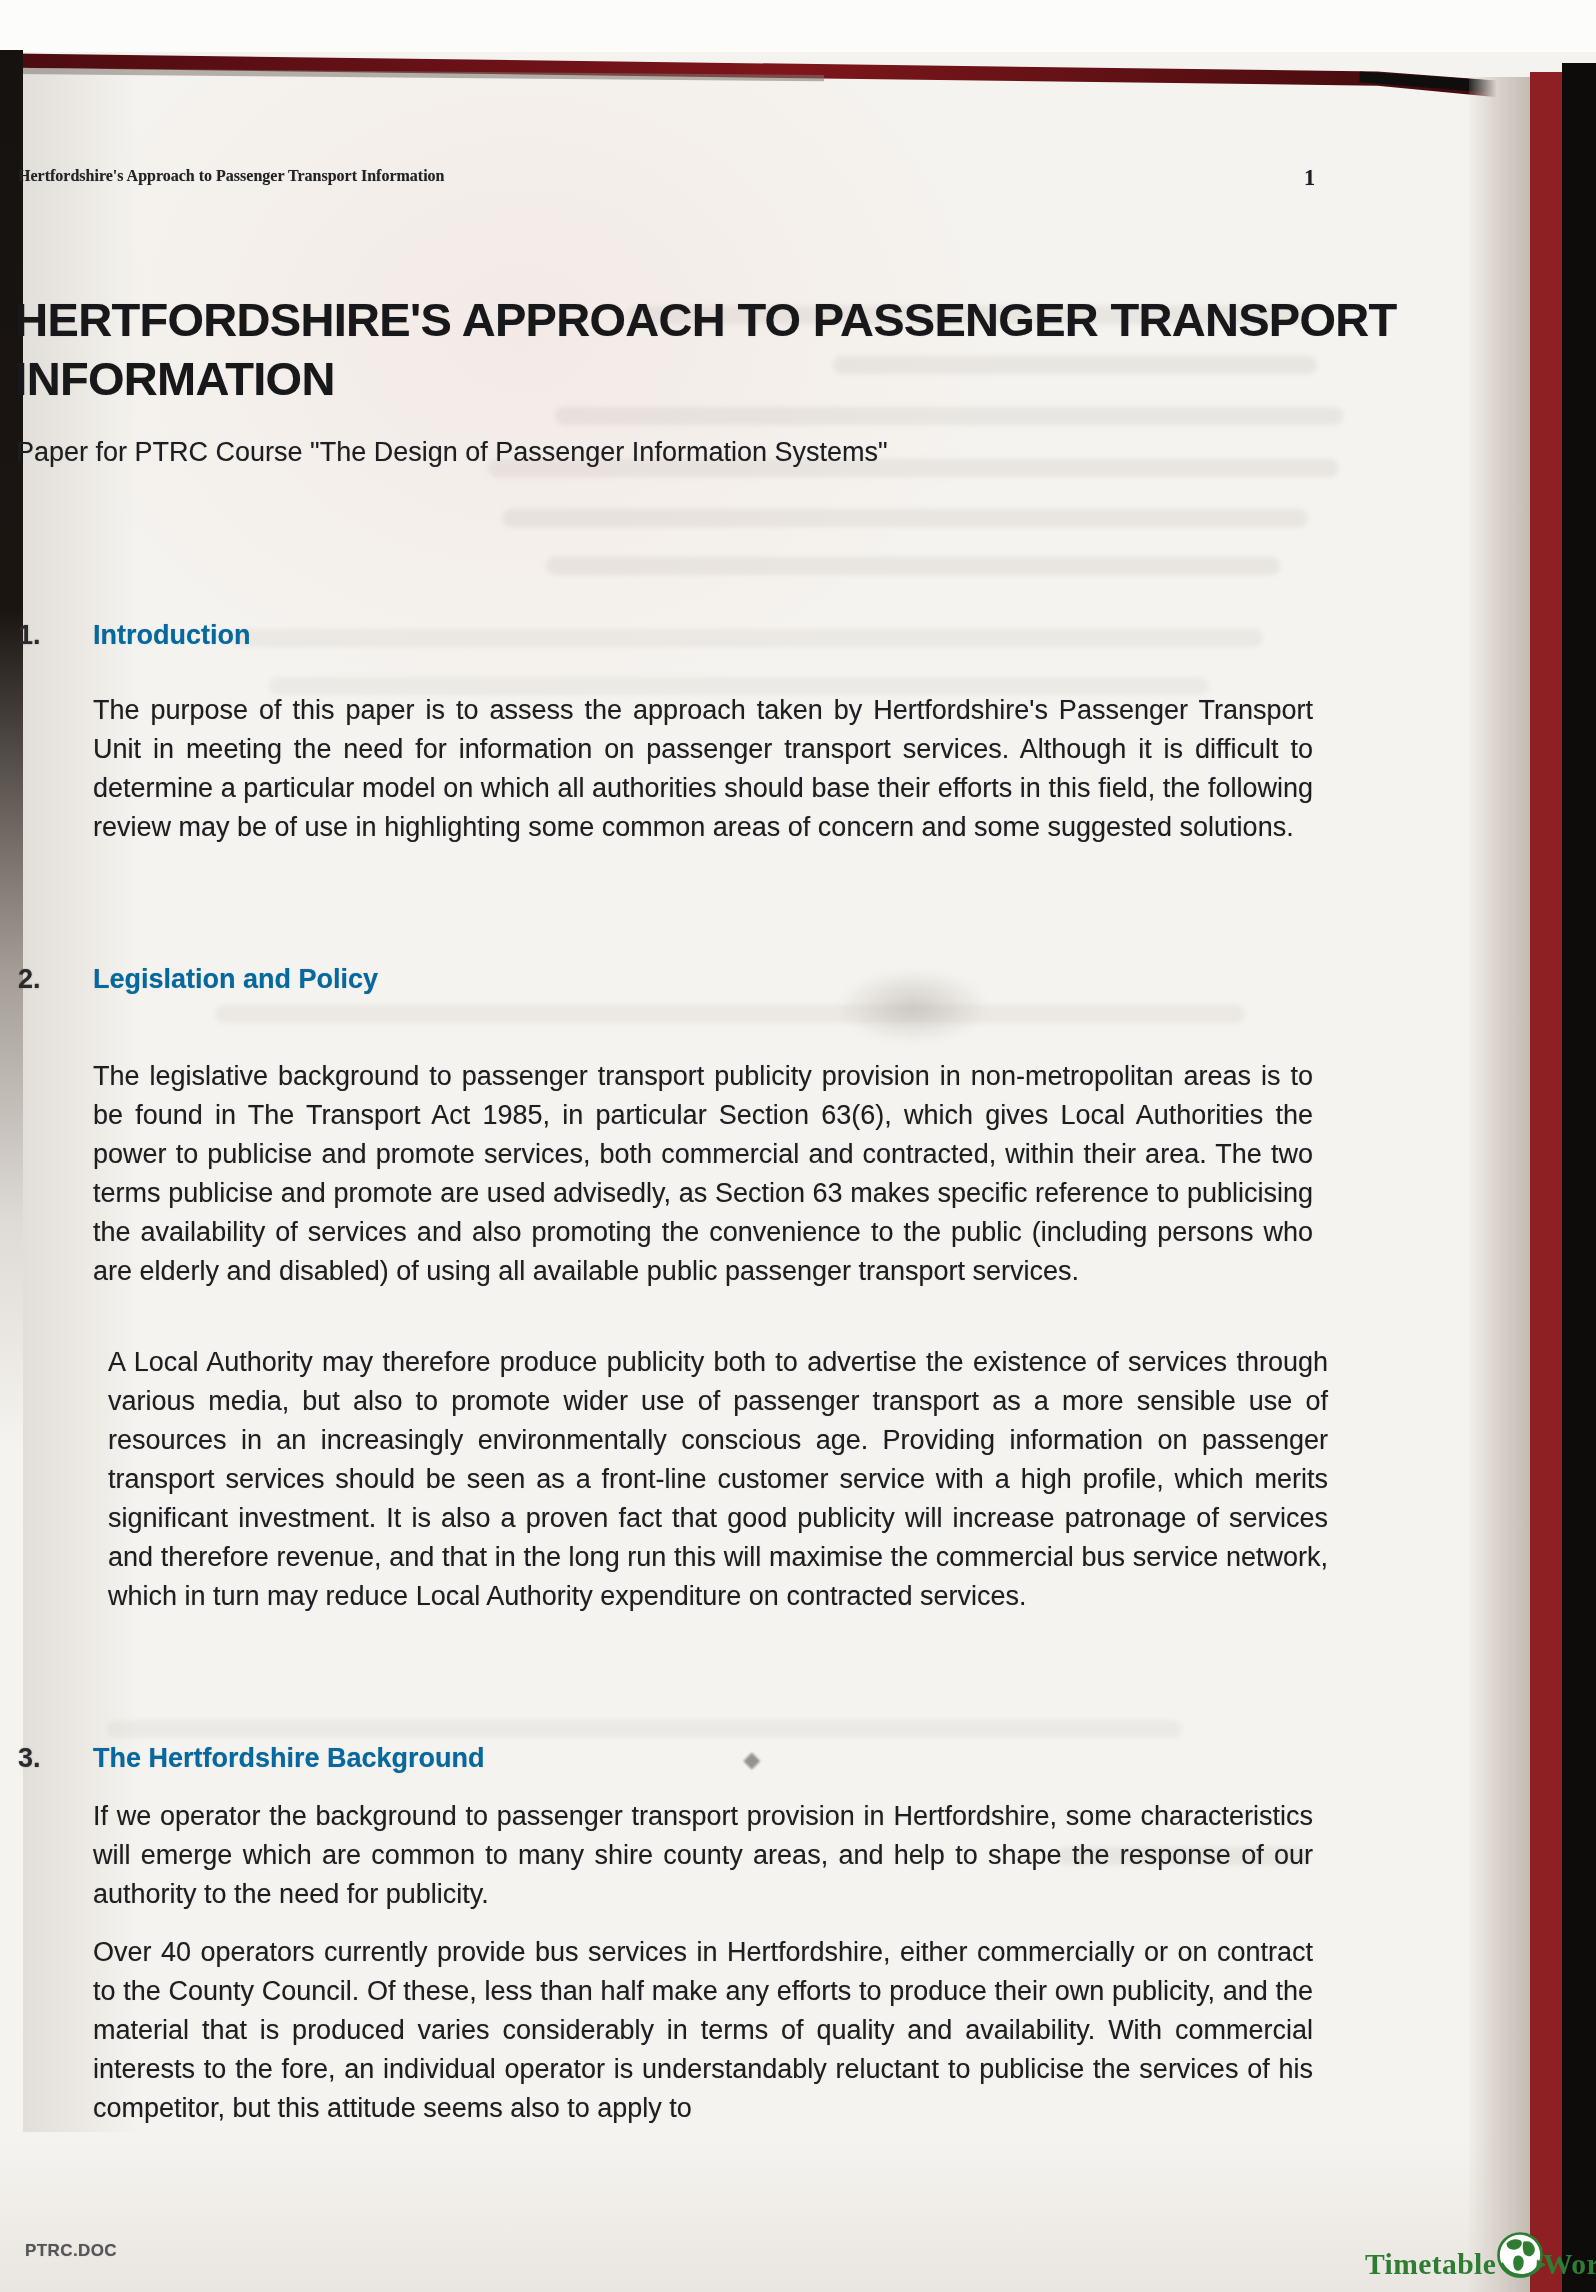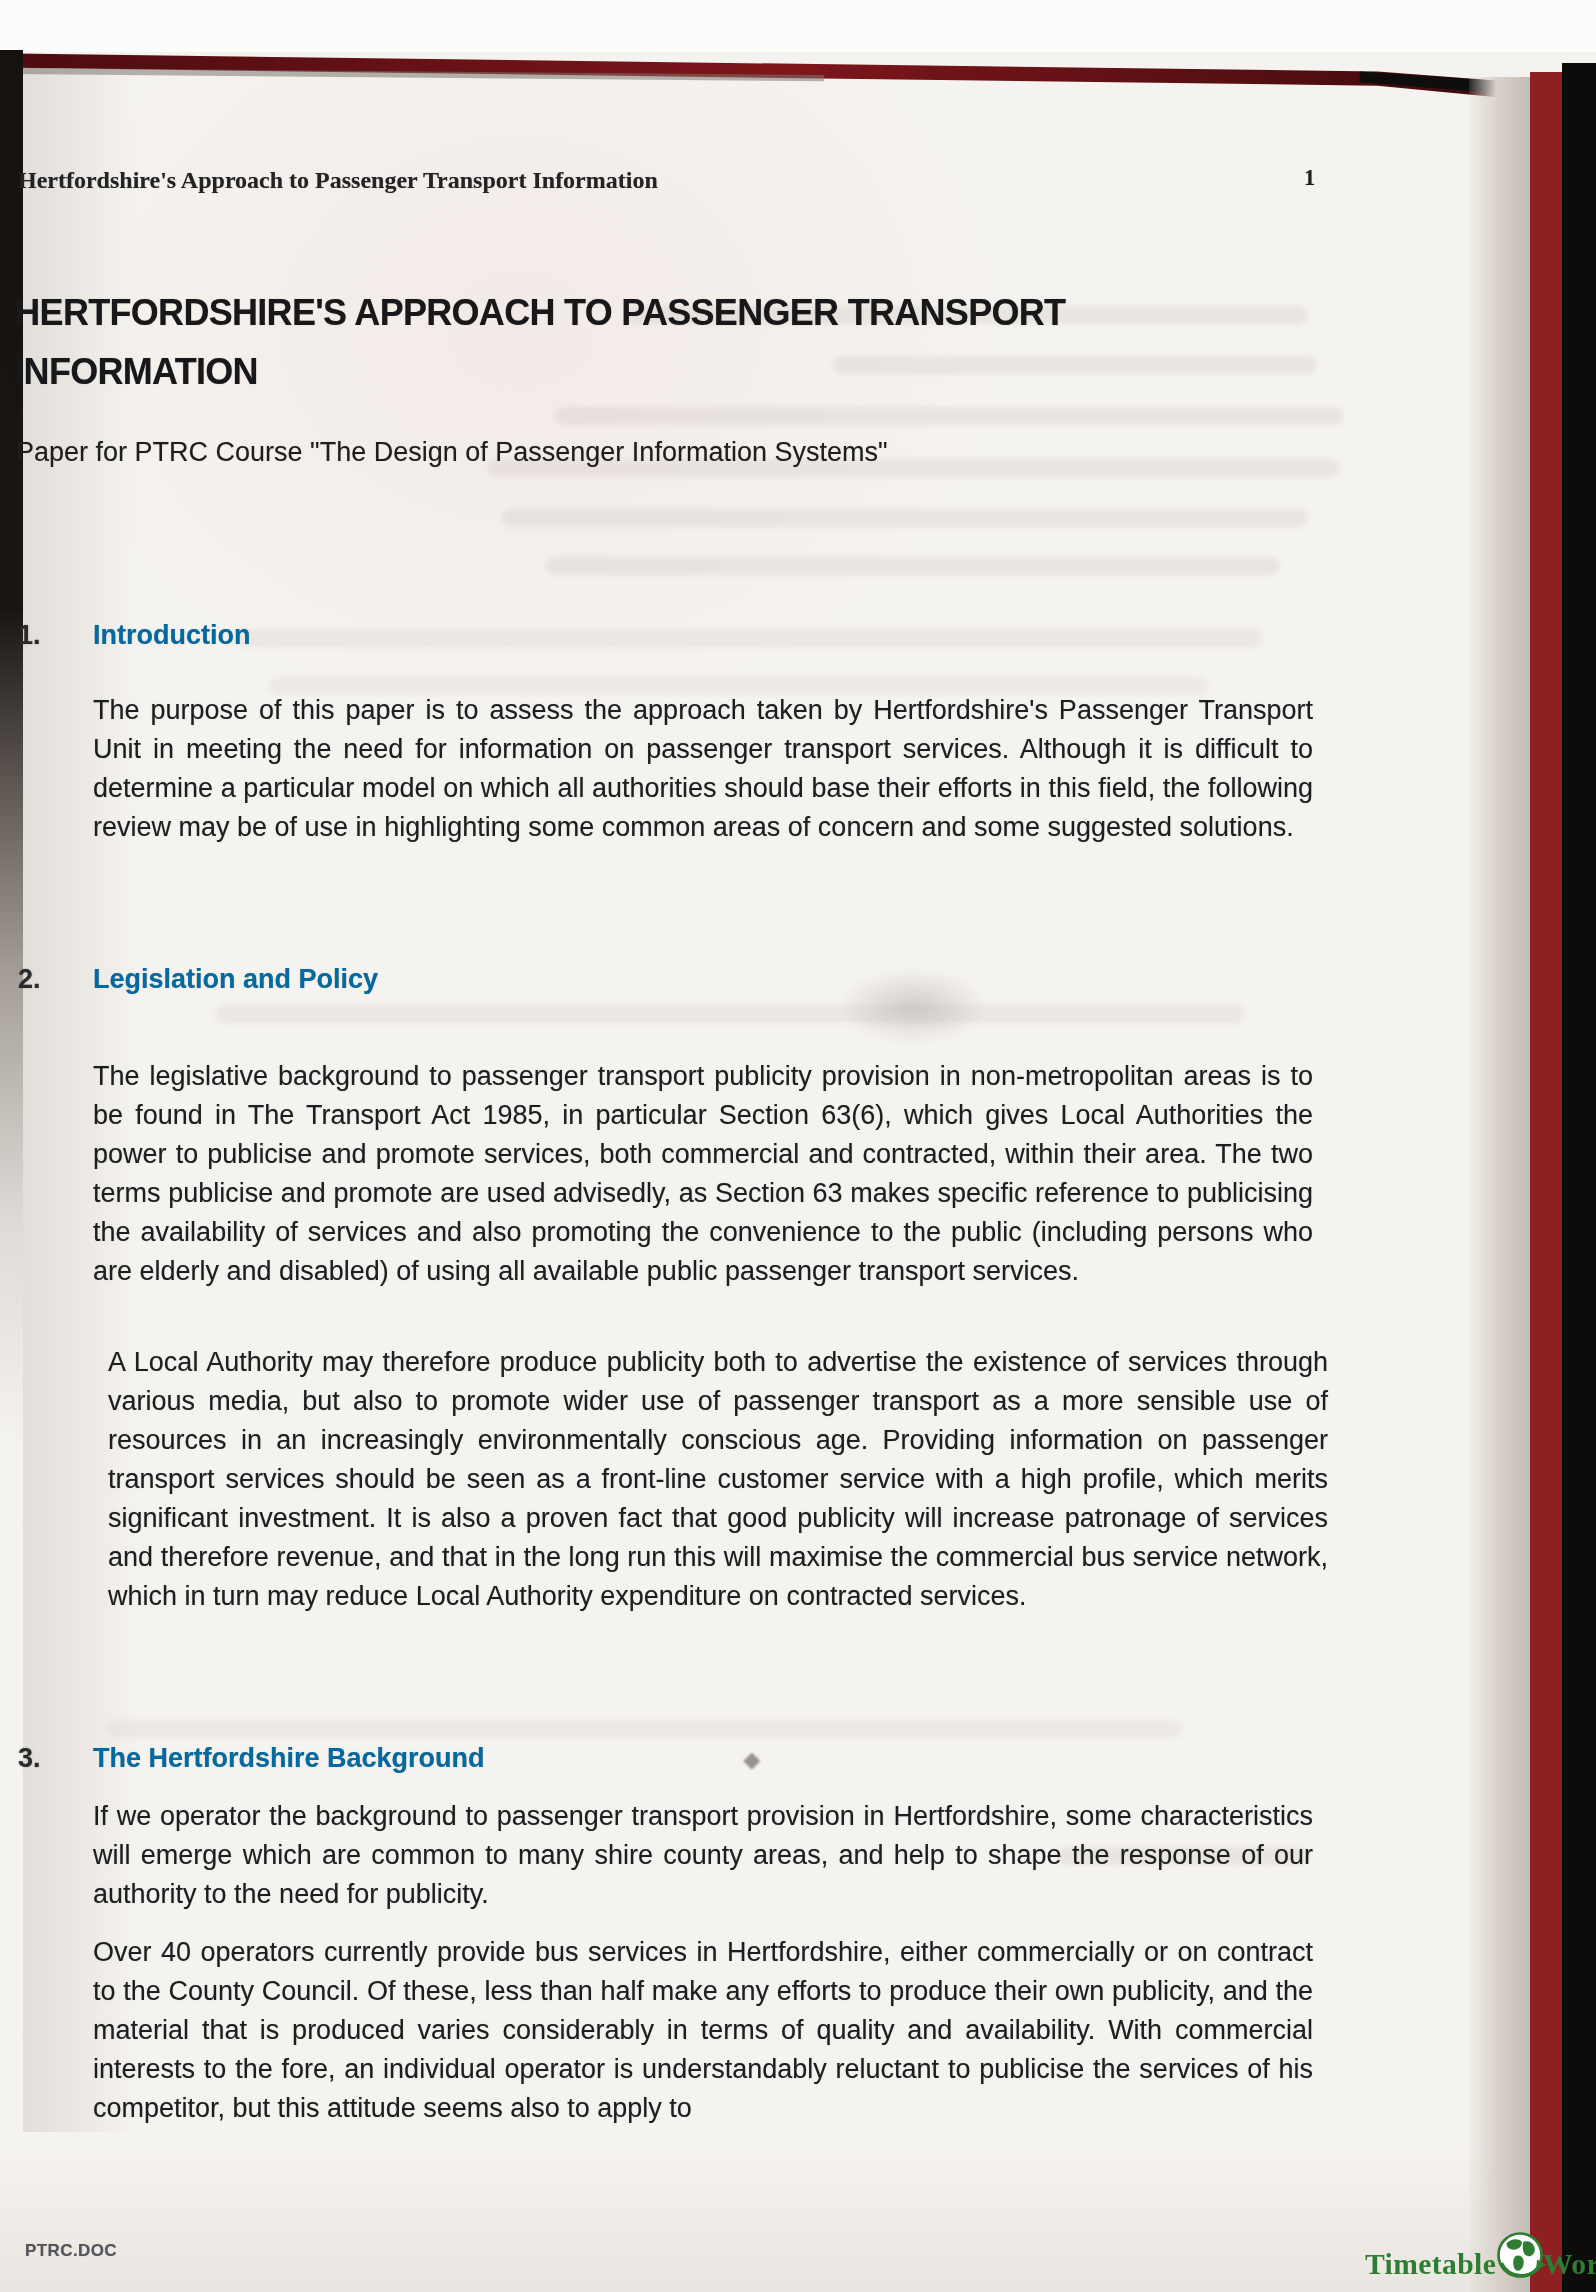--- a/index.html
+++ b/index.html
@@ -28,23 +28,23 @@
     background:linear-gradient(to right,rgba(150,140,130,.20),rgba(150,140,130,0));}
   .tint-bottom{position:absolute;left:0;bottom:0;width:100%;height:152px;z-index:1;
     background:linear-gradient(to top,rgba(203,196,188,.28),rgba(203,196,188,0));}
   .bleed{position:absolute;height:18px;border-radius:9px;background:rgba(124,116,108,.10);filter:blur(2.7px);z-index:2;}
   .smudge{position:absolute;left:837px;top:969px;width:152px;height:75px;z-index:2;
     background:radial-gradient(ellipse,rgba(128,120,112,.30),rgba(128,120,112,0) 70%);filter:blur(3.6px);}
   .mark-diamond{position:absolute;left:746px;top:1755px;width:11.6px;height:11.6px;z-index:2;
     background:rgba(72,66,60,.55);transform:rotate(45deg);filter:blur(0.9px);}
   
   .txt{position:absolute;color:#1e1e20;text-shadow:0 0 0.9px rgba(30,30,30,.35);z-index:5;}
-  .running-title{left:18px;top:167px;font-family:"Liberation Serif",serif;font-weight:bold;font-size:24px;color:#232325;}
+  .running-title{left:18px;top:167px;font-family:"Liberation Serif",serif;font-weight:bold;font-size:16px;color:#232325;}
   .page-num{left:1304px;top:165px;font-family:"Liberation Serif",serif;font-weight:bold;font-size:22.4px;}
-  .title-line{left:14.3px;font-weight:bold;font-size:36px;letter-spacing:-0.7px;color:#18181a;}
+  .title-line{left:14.3px;font-weight:bold;font-size:47px;letter-spacing:-0.7px;color:#18181a;}
   .t1{top:292px;} .t2{top:351px;}
   .meta-line{left:16px;font-size:27px;}
   .subtitle{top:437px;} .byline{top:512px;}
   .sec-row{position:absolute;left:0;width:1343px;height:39px;z-index:5;}
   .sec-num{position:absolute;left:18px;top:0;font-weight:bold;font-size:27px;color:#2a2a2c;
     text-shadow:0 0 1.8px rgba(40,40,40,.4);}
   .sec-title{position:absolute;left:93px;top:0;font-weight:bold;font-size:27px;color:#0369a1;
     text-shadow:0 0 0.9px rgba(20,20,20,.4);}
   .r1{top:620px;} .r2{top:964px;} .r3{top:1743px;}
   .para{left:93px;width:1220px;font-size:27px;line-height:39px;text-align:justify;}

